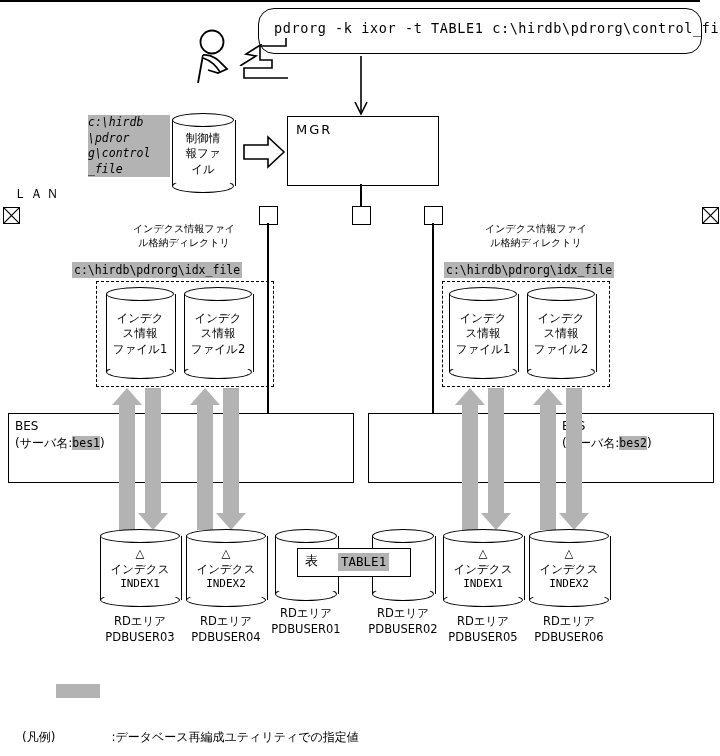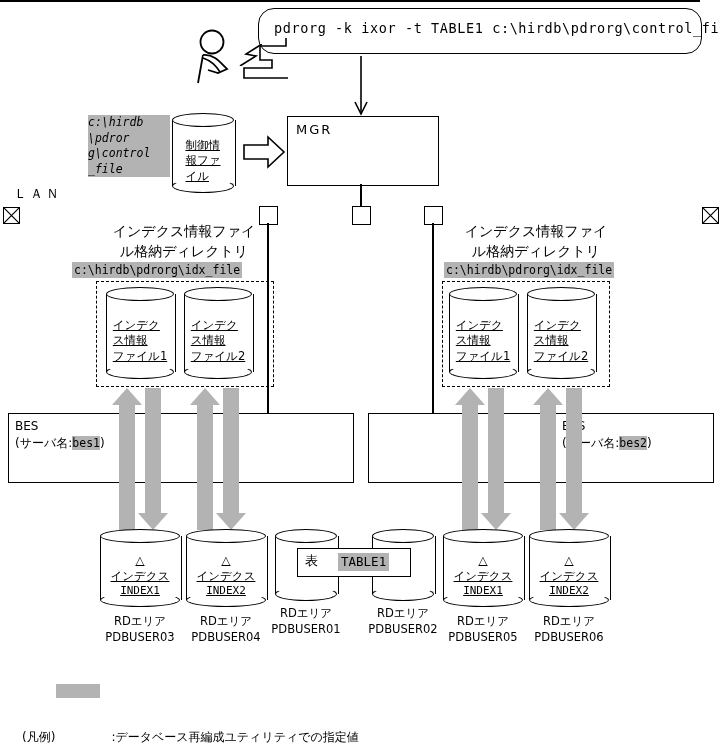--- a/index.html
+++ b/index.html
@@ -31,42 +31,42 @@
 
   
   .cyl{position:absolute;}
   .cyl .body{position:absolute;left:0;top:7px;width:100%;height:calc(100% - 14px);
      border-left:1.4px solid #000;border-right:1.4px solid #000;background:#fff;}
   .cyl .top{position:absolute;left:0;top:0;width:100%;height:14px;
      border:1.4px solid #000;border-radius:50%;background:#fff;box-sizing:border-box;}
   .cyl .bot{position:absolute;left:0;bottom:0;width:100%;height:14px;
      border:1.4px solid #000;border-radius:50%;background:#fff;box-sizing:border-box;
      border-top-color:transparent;}
-  .cyl .lbl{position:absolute;left:0;top:8px;width:100%;height:100%;
+  .cyl .lbl{position:absolute;left:0;top:1px;width:100%;height:100%;
      display:flex;flex-direction:column;align-items:center;justify-content:center;
-     font-size:11.5px;line-height:1.35;text-align:left;text-decoration:underline;}
+     font-size:11.5px;line-height:1.35;text-align:center;}
 
   #ctl-path{left:88px;top:115px;width:82px;font-size:11.5px;line-height:1.35;}
   #ctl-cyl{left:172px;top:113px;width:62px;height:80px;}
 
   
   #fat-arrow{left:242px;top:135px;width:44px;height:34px;}
 
   
   #mgr-box{left:287px;top:116px;width:150px;height:68px;border:1.6px solid #000;background:#fff;}
   #mgr-label{left:296px;top:122px;font-size:13px;letter-spacing:2px;}
 
   
   #lan-label{left:14px;top:186px;font-size:13px;letter-spacing:3px;}
   #lan-line{left:10px;top:214px;width:700px;height:1.6px;background:#000;}
   .lan-x{position:absolute;width:15px;height:15px;border:1.4px solid #000;background:#fff;}
   .lan-box{position:absolute;width:17px;height:17px;border:1.6px solid #000;background:#fff;}
 
   
-  .dir-title{position:absolute;font-size:14px;line-height:1.4;text-align:center;}
+  .dir-title{position:absolute;font-size:10px;line-height:1.4;text-align:center;}
   .dir-path{position:absolute;font-size:11.5px;padding:1px 2px;}
   .dashbox{position:absolute;border:1.6px dashed #000;background:transparent;}
 
   
   .bes-box{position:absolute;border:1.4px solid #000;background:#fff;}
   .bes-text{position:absolute;font-size:12px;line-height:1.45;}
 
   
   .garrow{position:absolute;}
   .gshaft{position:absolute;background:#b3b3b3;}

